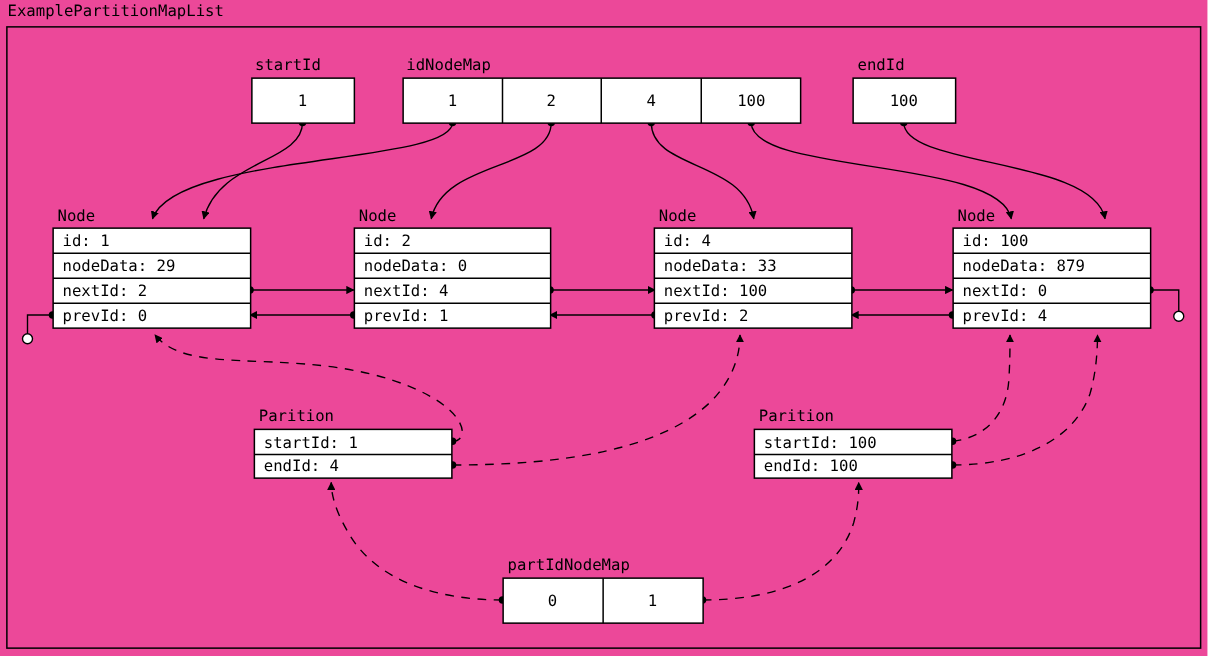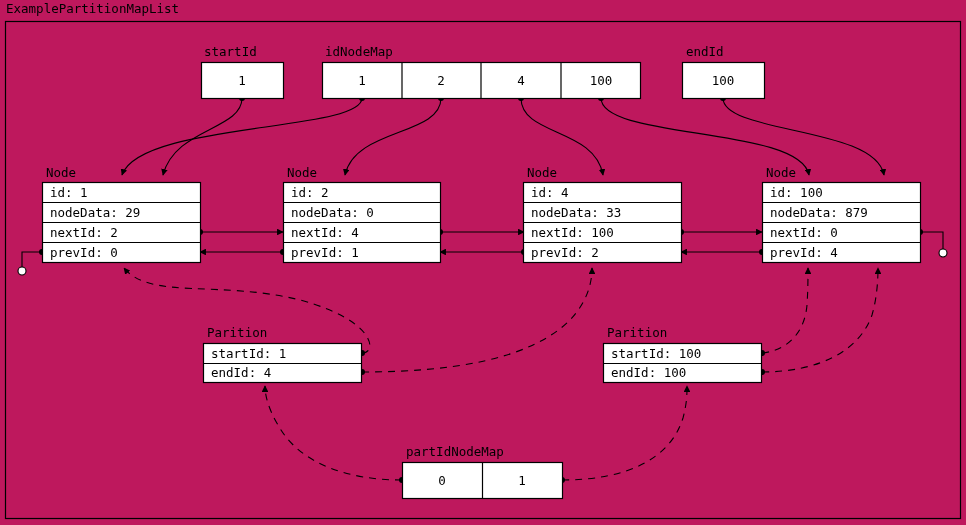--- a/index.html
+++ b/index.html
@@ -4,21 +4,21 @@
 <style>
   html, body {
     margin: 0;
     padding: 0;
     background: #ffffff;
   }
   #root {
     position: relative;
     width: 966px;
     height: 525px;
-    background: #be185d;
+    background: #ec4899;
     font-family: "DejaVu Sans Mono", "Liberation Mono", monospace;
     overflow: hidden;
   }
   svg.diagram {
     position: absolute;
     left: 0;
     top: 0;
     width: 966px;
     height: 525px;
   }

